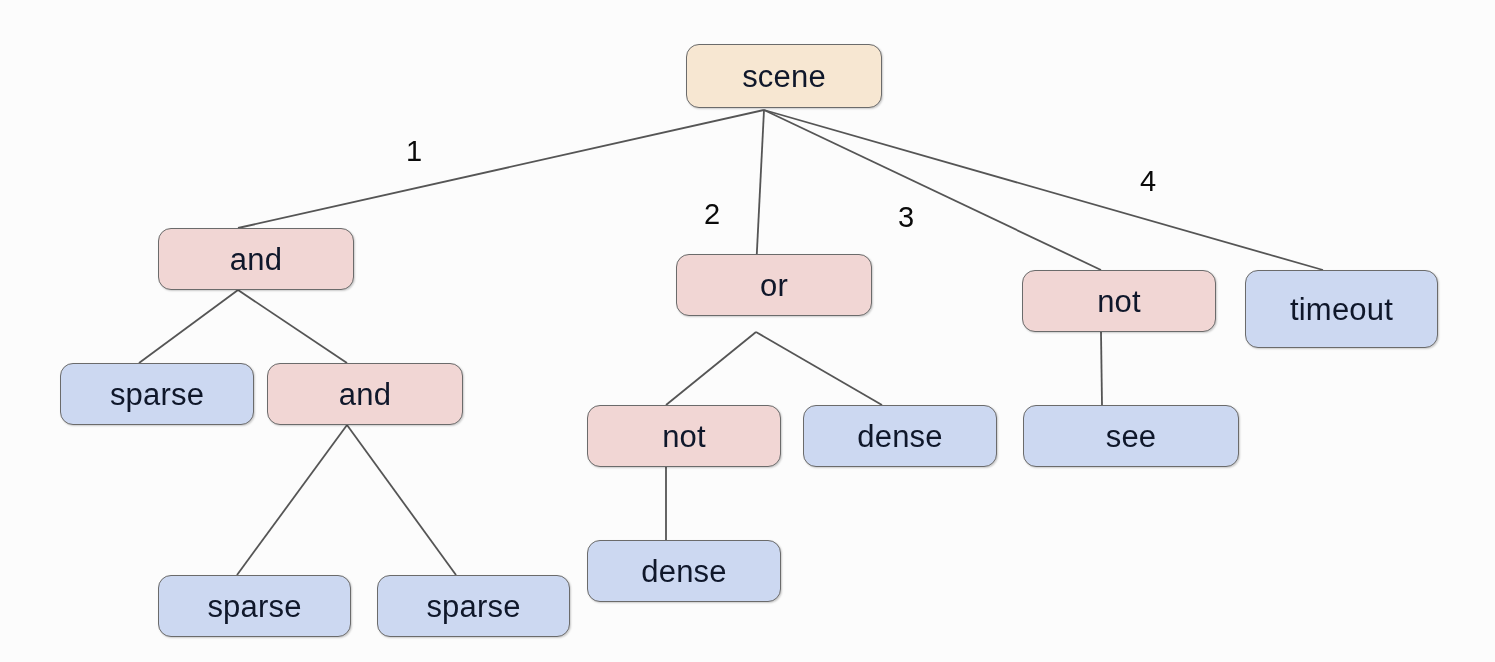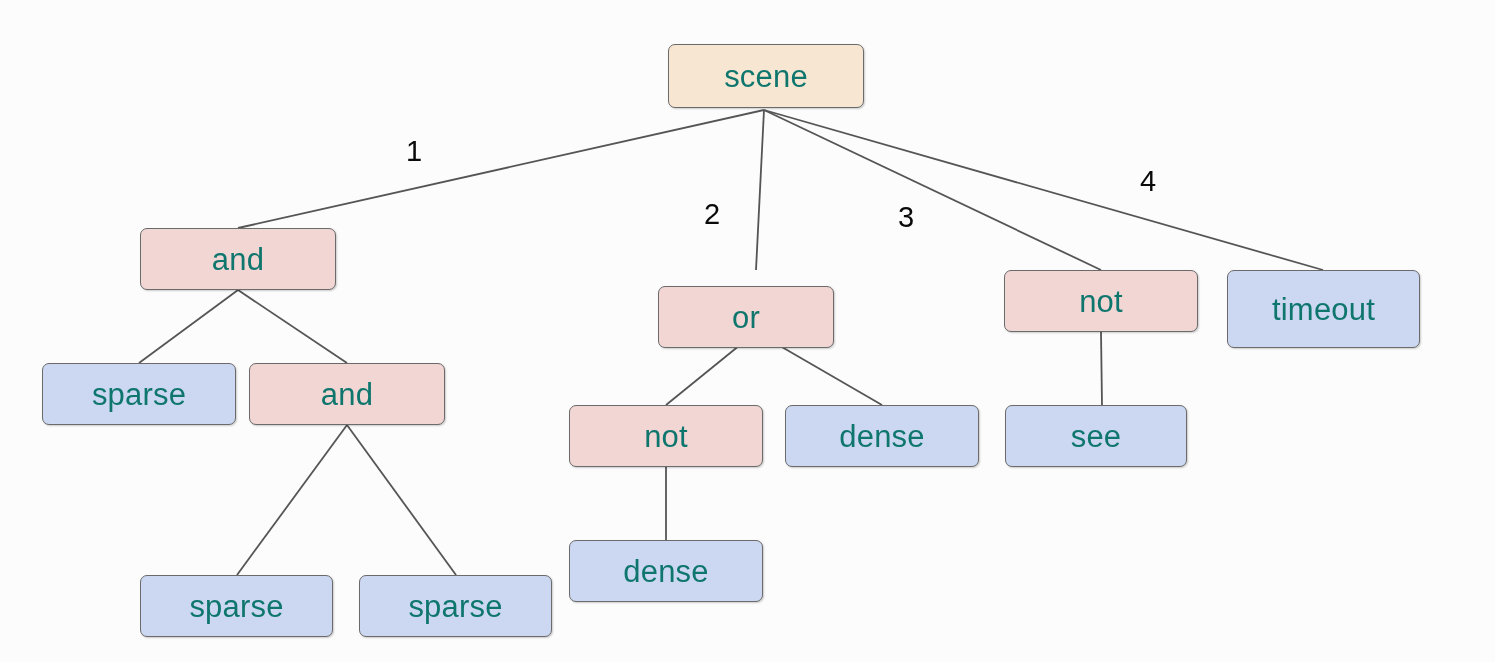--- a/index.html
+++ b/index.html
@@ -24,27 +24,28 @@
     width: 1495px;
     height: 662px;
   }
   .node {
     position: absolute;
     box-sizing: border-box;
     display: flex;
     align-items: center;
     justify-content: center;
     border: 1.6px solid #6b6b6b;
-    border-radius: 7px;
+    border-radius: 13px;
     font-size: 31px;
-    color: #0f766e;
+    color: #0f172a;
     line-height: 1;
     letter-spacing: 0.2px;
     box-shadow: 1px 1px 2px rgba(0,0,0,0.20);
     user-select: none;
+    margin-left: 18px;
   }
   .node.root  { background: #f7e7d2; }
   .node.op    { background: #f1d6d4; }
   .node.leaf  { background: #ccd8f1; }
   .edge-label {
     position: absolute;
     font-size: 29px;
     color: #0a0a0a;
     line-height: 1;
     user-select: none;
@@ -64,28 +65,28 @@
       <line x1="347" y1="425" x2="237" y2="575" stroke="#555555" stroke-width="1.8"></line>
       <line x1="347" y1="425" x2="456" y2="575" stroke="#555555" stroke-width="1.8"></line>
       <line x1="756" y1="332" x2="666" y2="405" stroke="#555555" stroke-width="1.8"></line>
       <line x1="756" y1="332" x2="882" y2="405" stroke="#555555" stroke-width="1.8"></line>
       <line x1="666" y1="467" x2="666" y2="540" stroke="#555555" stroke-width="1.8"></line>
       <line x1="1101" y1="332" x2="1102" y2="405" stroke="#555555" stroke-width="1.8"></line>
     </svg>
   <div id="node-layer">
       <div class="node root" style="left: 668px; top: 44px; width: 196px; height: 64px;">scene</div>
       <div class="node op" style="left: 140px; top: 228px; width: 196px; height: 62px;">and</div>
-      <div class="node op" style="left: 658px; top: 286px; width: 176px; height: 62px; text-align: center;">or</div>
+      <div class="node op" style="left: 658px; top: 254px; width: 196px; height: 62px; text-align: center;">or</div>
       <div class="node op" style="left: 1004px; top: 270px; width: 194px; height: 62px;">not</div>
       <div class="node leaf" style="left: 1227px; top: 270px; width: 193px; height: 78px;">timeout</div>
       <div class="node leaf" style="left: 42px; top: 363px; width: 194px; height: 62px;">sparse</div>
       <div class="node op" style="left: 249px; top: 363px; width: 196px; height: 62px;">and</div>
       <div class="node op" style="left: 569px; top: 405px; width: 194px; height: 62px;">not</div>
       <div class="node leaf" style="left: 785px; top: 405px; width: 194px; height: 62px;">dense</div>
-      <div class="node leaf" style="left: 1005px; top: 405px; width: 182px; height: 62px;">see</div>
+      <div class="node leaf" style="left: 1005px; top: 405px; width: 216px; height: 62px;">see</div>
       <div class="node leaf" style="left: 569px; top: 540px; width: 194px; height: 62px;">dense</div>
       <div class="node leaf" style="left: 140px; top: 575px; width: 193px; height: 62px;">sparse</div>
       <div class="node leaf" style="left: 359px; top: 575px; width: 193px; height: 62px;">sparse</div>
     </div>
   <div id="label-layer">
       <div class="edge-label" style="left: 406px; top: 137px;">1</div>
       <div class="edge-label" style="left: 704px; top: 200px;">2</div>
       <div class="edge-label" style="left: 898px; top: 203px;">3</div>
       <div class="edge-label" style="left: 1140px; top: 167px;">4</div>
     </div>

